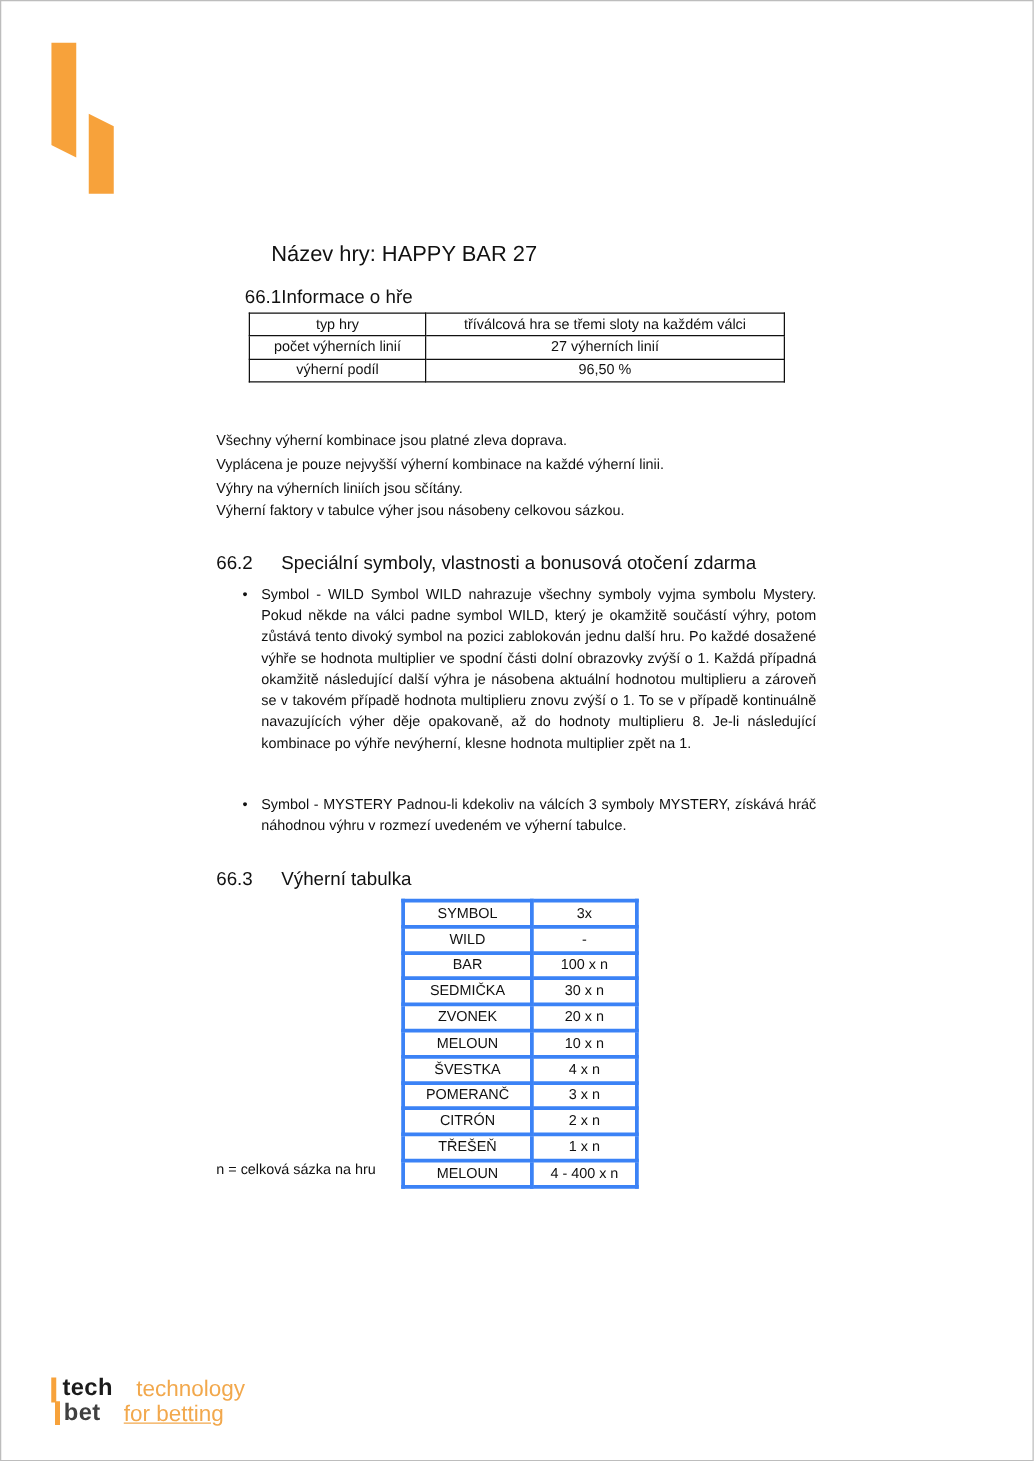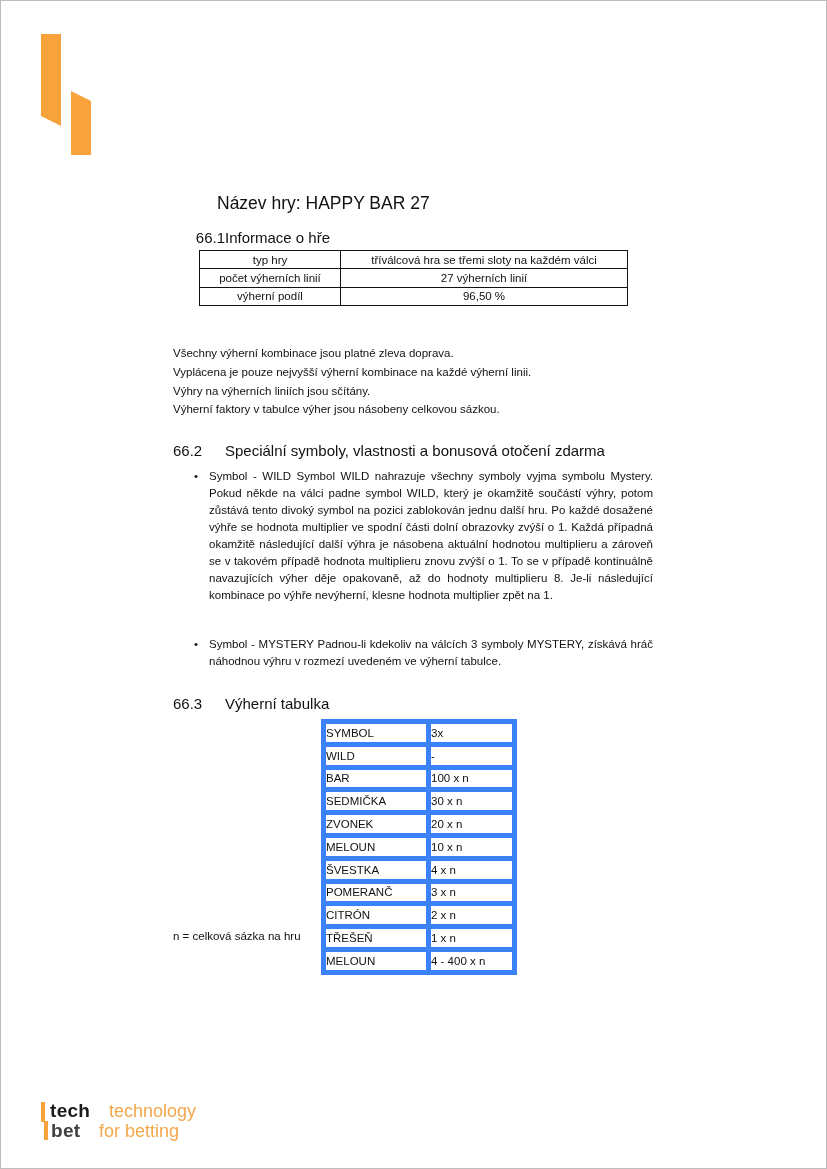--- a/index.html
+++ b/index.html
@@ -16,31 +16,31 @@
   .info-table td { border: 1px solid #111; padding: 0; height: 17.4px; text-align: center; line-height: 16px; }
   .info-table td.k { width: 140px; }
   .info-table td.v { width: 286px; }
   .para { position: absolute; left: 172px; font-size: 11.5px; line-height: 18.8px; }
   .bullet { position: absolute; left: 193px; width: 459px; font-size: 11.5px; line-height: 17px;
             text-align: justify; }
   .bullet .dot { position: absolute; left: 0; top: 0; }
   .bullet .txt { display: block; padding-left: 15px; }
   .pay-table { position: absolute; left: 320px; top: 718px; border-collapse: collapse;
                font-size: 11.5px; }
-  .pay-table td { border: 5px solid #3b82f6; height: 17.8px; padding: 0; text-align: left; line-height: 16px; }
+  .pay-table td { border: 3px solid #3b82f6; height: 17.8px; padding: 0; text-align: center; line-height: 16px; }
   .pay-table td.s { width: 100px; }
   .pay-table td.m { width: 81px; }
   .note { position: absolute; left: 172px; top: 929px; font-size: 11.5px; }
   .footer-logo { position: absolute; left: 40px; top: 1101px; height: 44px; width: 200px; }
   .fl-bar1 { position: absolute; left: 0; top: 0; width: 4px; height: 20px; background: #f7a23b; }
   .fl-bar2 { position: absolute; left: 3px; top: 19px; width: 4px; height: 19px; background: #f7a23b; }
   .fl-tech { position: absolute; left: 9px; top: -2px; font-size: 19px; font-weight: bold; color: #1b1b1b; letter-spacing: 0.3px; }
   .fl-bet { position: absolute; left: 10px; top: 18px; font-size: 19px; font-weight: bold; color: #404040; letter-spacing: 0.3px; }
   .fl-technology { position: absolute; left: 68px; top: -1px; font-size: 18px; color: #f2a84c; }
-  .fl-forbetting { position: absolute; left: 58px; top: 19px; font-size: 18px; color: #f2a84c; }
+  .fl-forbetting { position: absolute; left: 58px; top: 19px; font-size: 18px; color: #f2a84c; text-decoration: underline; }
 </style>
 </head>
 <body>
 
 <div class="page">
 
   <svg class="logo-top" viewBox="0 0 52 122">
     <polygon points="0,0 20,0 20,92 0,82" fill="#f7a23b"></polygon>
     <polygon points="30,57 50,67 50,121 30,121" fill="#f7a23b"></polygon>
   </svg>

